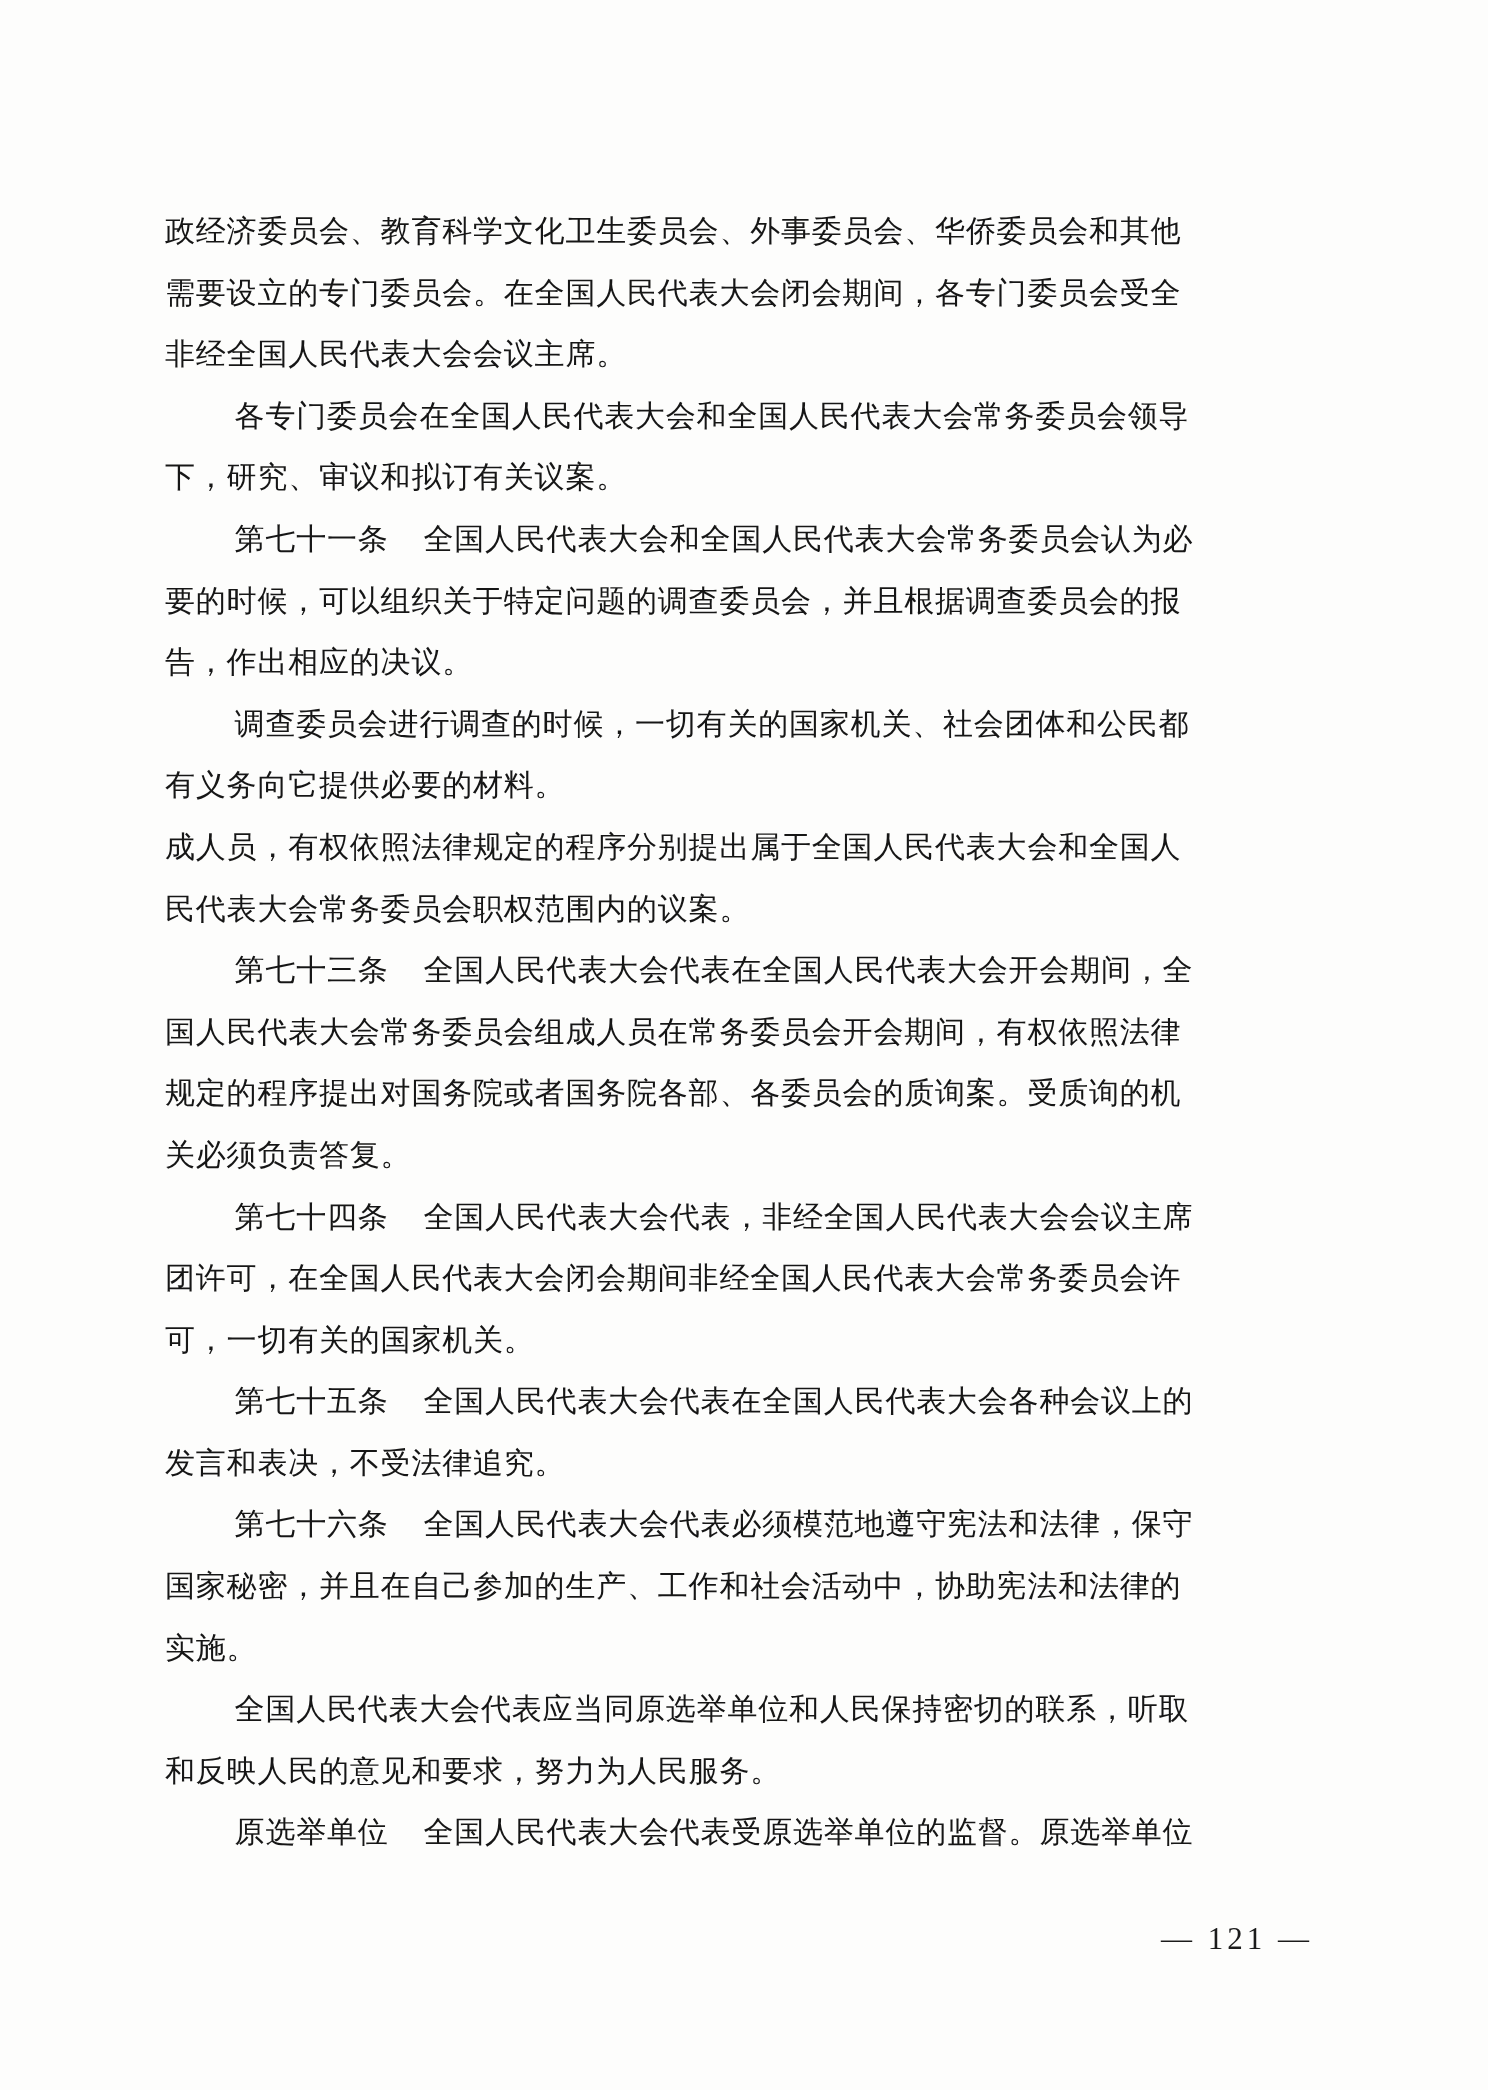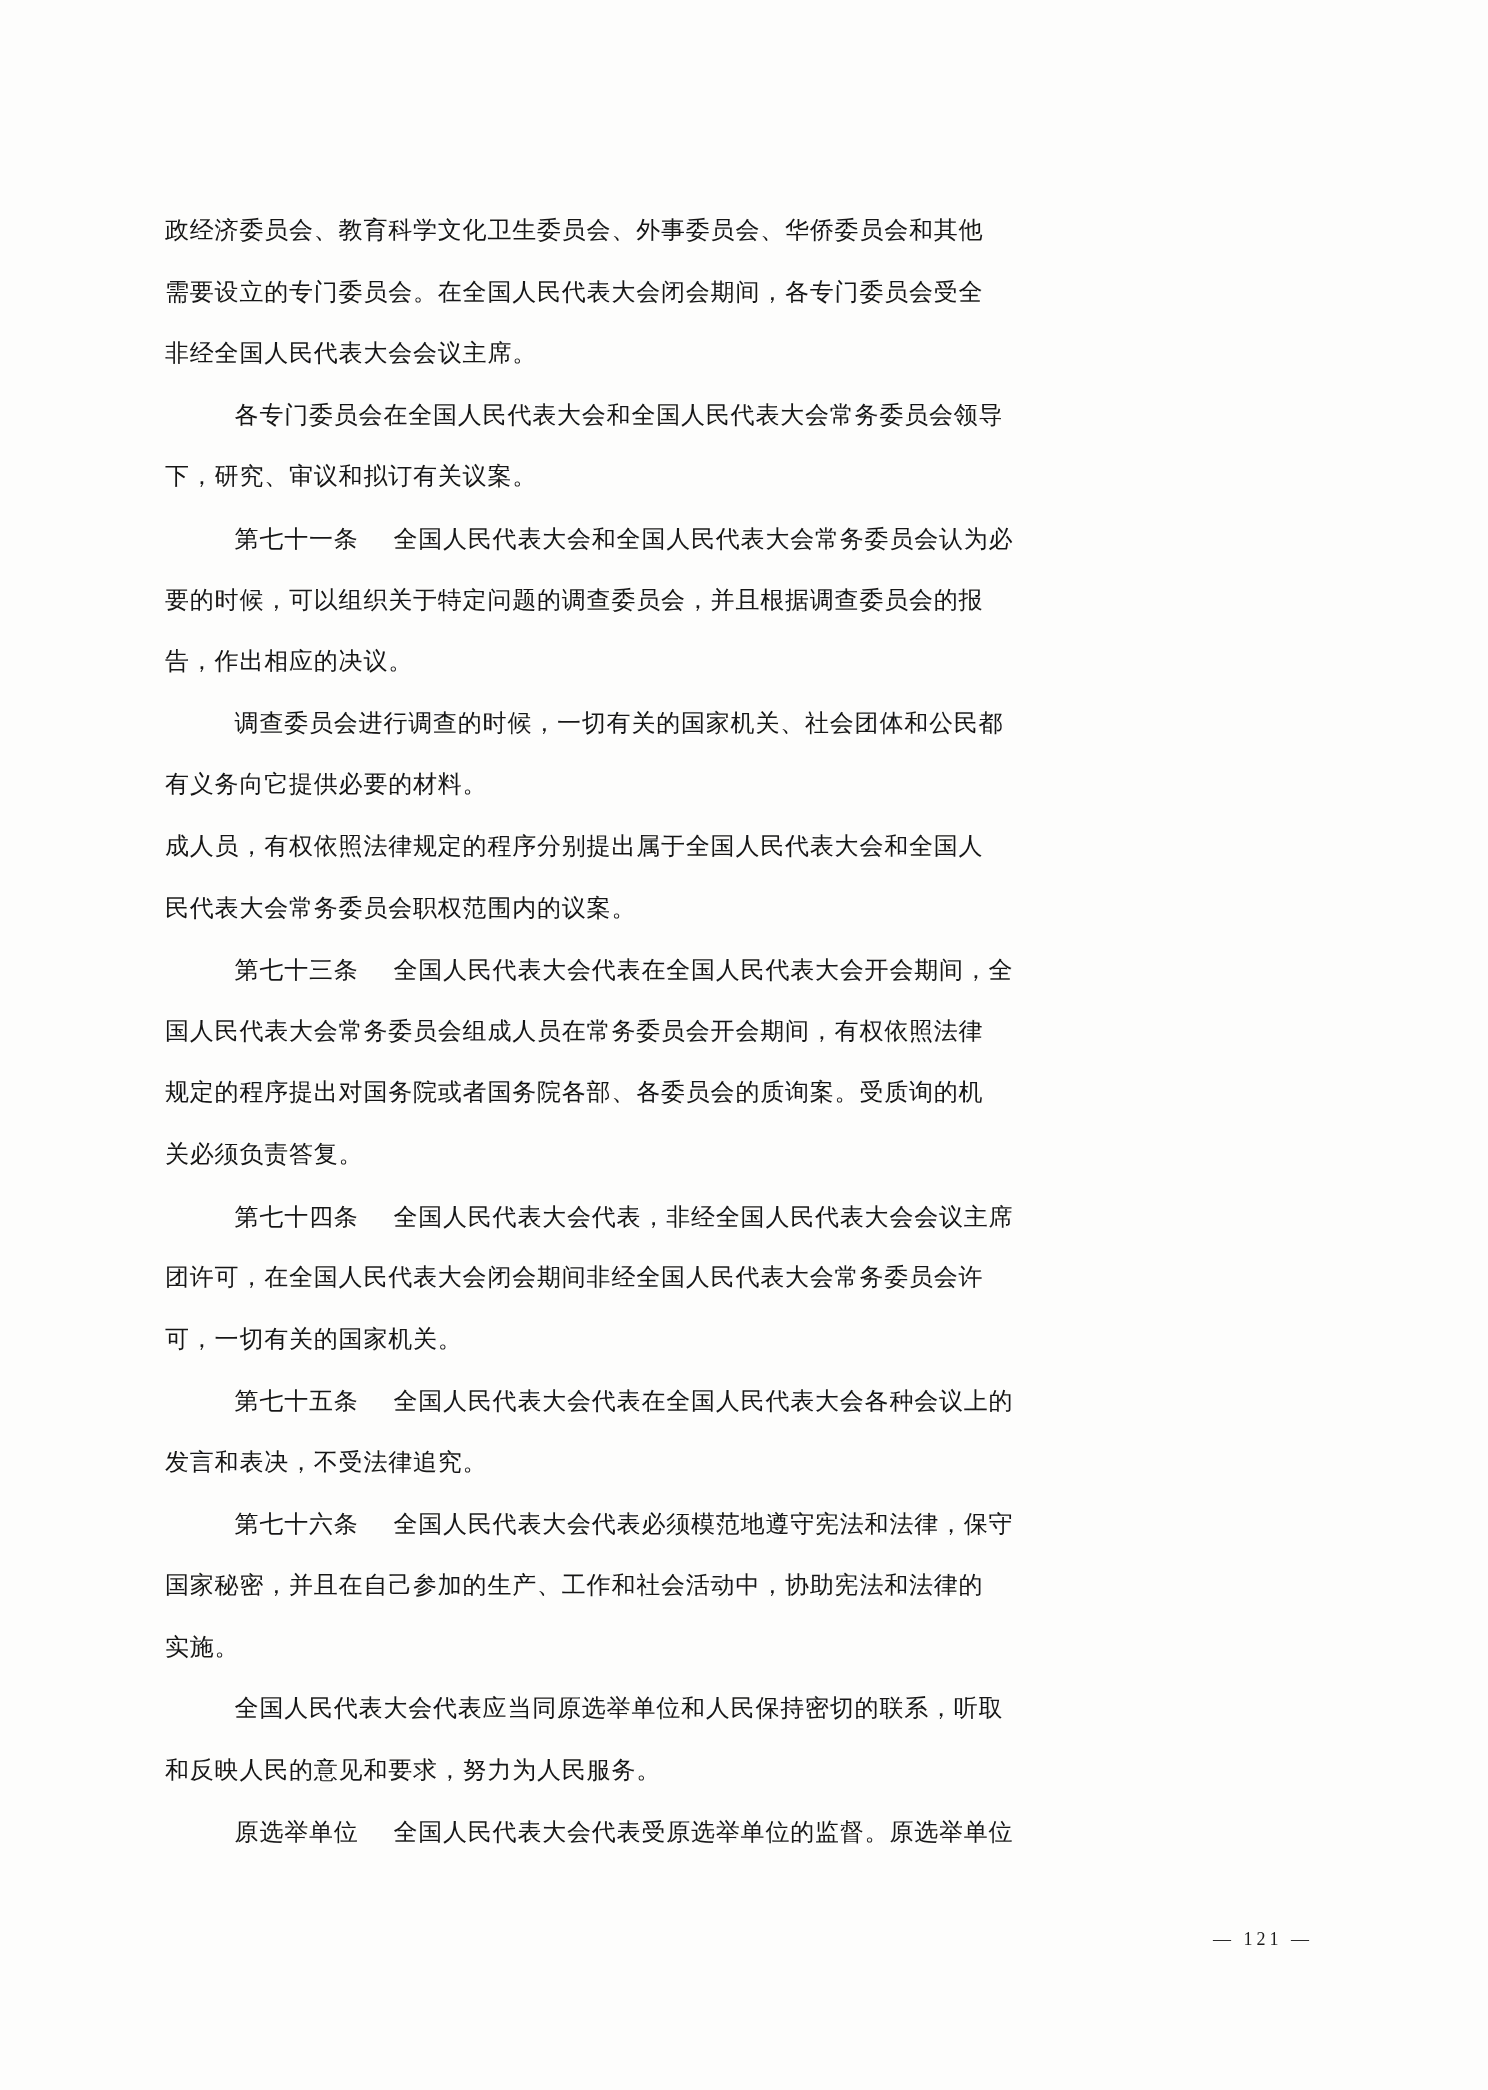--- a/index.html
+++ b/index.html
@@ -20,42 +20,42 @@
     inset: 0;
     background: #fdfdfc;
   }
   .text-block {
     position: absolute;
     left: 165px;
     top: 200px;
     width: 1152px;
   }
   .line {
-    font-size: 24px;
+    font-size: 30px;
     letter-spacing: 0.8px;
     line-height: 61.6px;
     height: 61.6px;
     white-space: nowrap;
     text-align: left;
   }
   .line.indent {
     text-indent: 69.6px;
   }
   .article-head {
     font-weight: 400;
     margin-right: 34.8px;
     font-family: "Liberation Sans", "Liberation Serif", sans-serif;
   }
   .page-number {
     position: absolute;
     top: 1922px;
     left: 165px;
     width: 1148px;
     text-align: right;
-    font-size: 18px;
+    font-size: 31px;
     line-height: 34px;
     letter-spacing: 4px;
     color: #1b1b1b;
   }
 </style>
 </head>
 <body>
 
 <div class="page">
   <div class="text-block">

